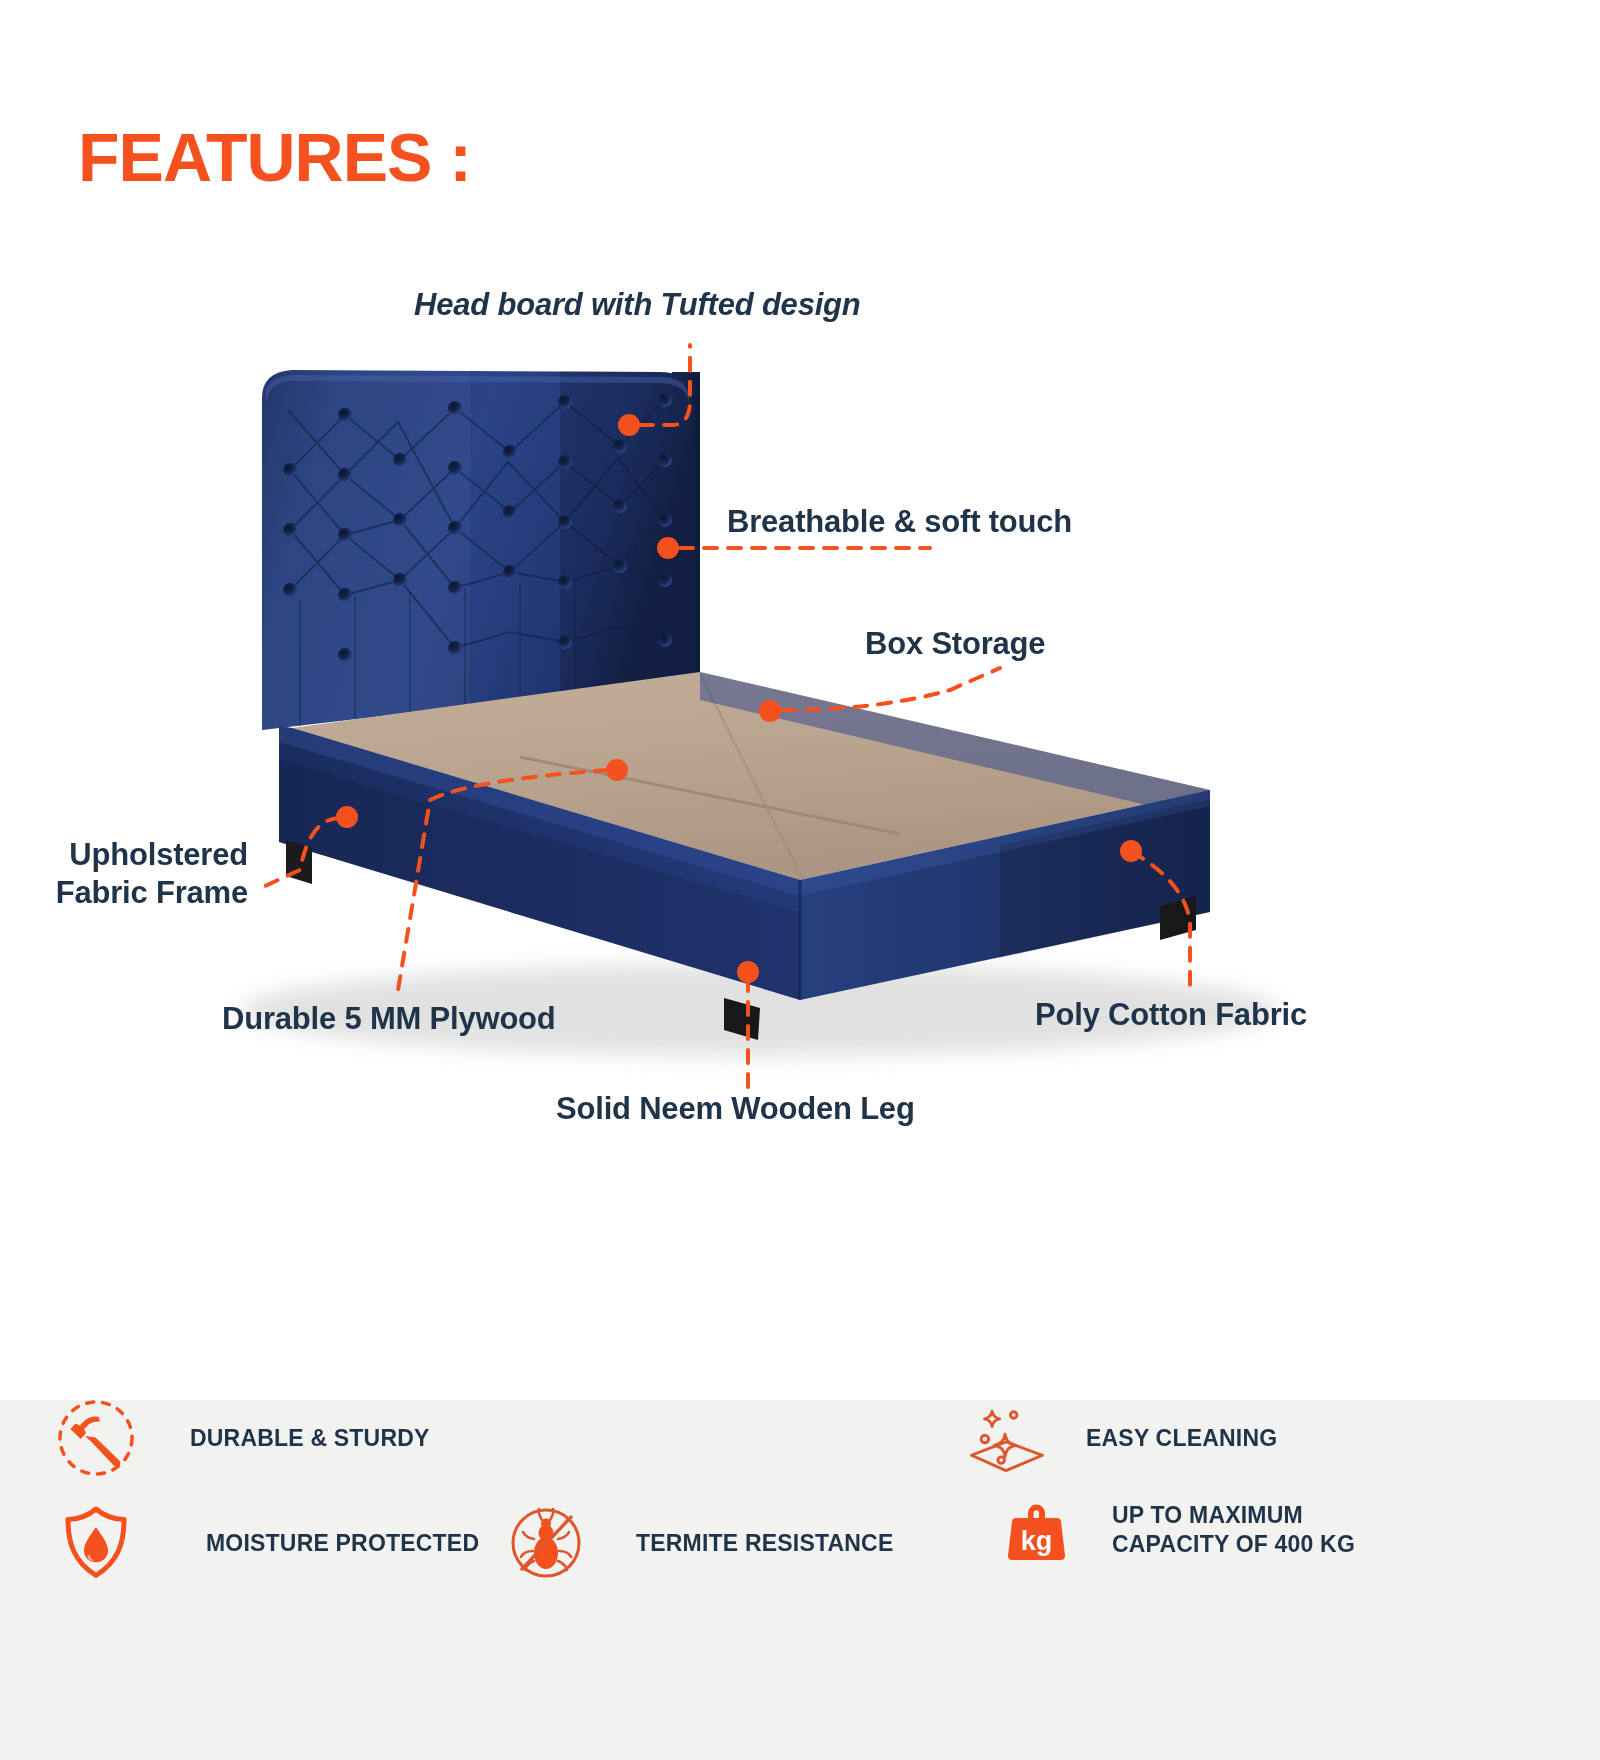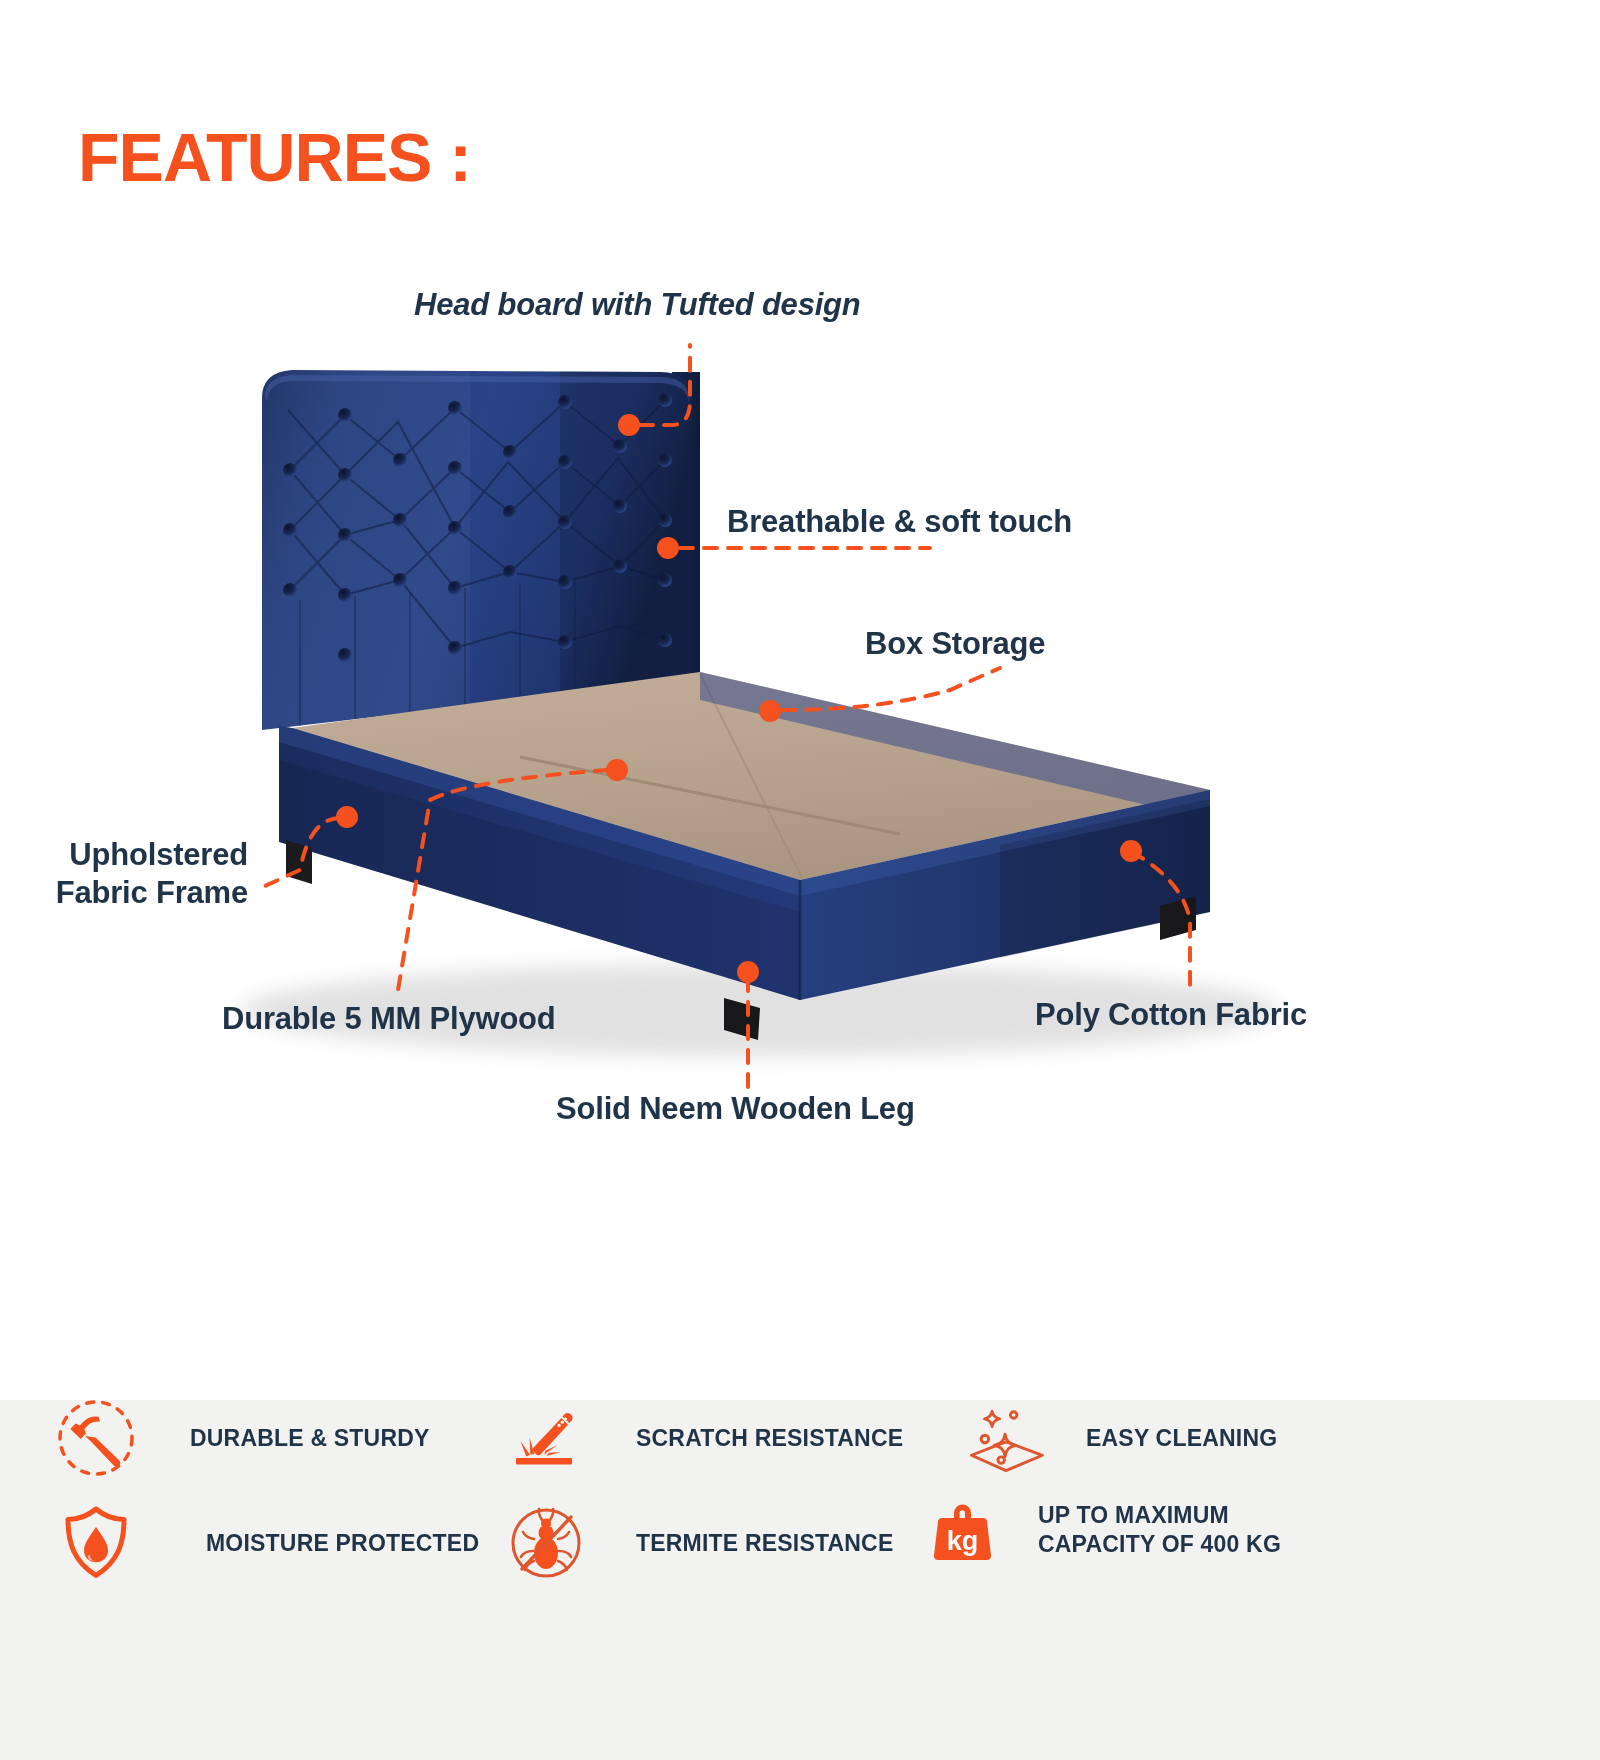--- a/index.html
+++ b/index.html
@@ -253,39 +253,20 @@
         <circle cx="46" cy="46" r="36" fill="none" stroke="#f4511e" stroke-width="3.5" stroke-dasharray="7 9" stroke-linecap="round"></circle>
         <g fill="#f4511e">
           <path d="M44.5,24.5 c-4.5,0.4 -8.6,2.6 -11.6,5.8 l-3.1,3.3 l-4.2,-2.1 l-5.3,5.6 l10.4,9.8 l5.3,-5.6 l-1.8,-4.2 l3.3,-3.4 c2.2,-2.3 5.2,-3.7 8.3,-3.9 l4.2,-0.3 l-1.4,-4.8 z"></path>
           <path d="M35.0,44.0 l6.0,5.6 l22.8,24.0 c1.4,1.5 3.8,1.6 5.3,0.2 c1.5,-1.4 1.6,-3.8 0.2,-5.3 l-23.8,-23.0 z"></path>
         </g>
       </svg>
     </div>
     <div class="ben-txt" style="margin-left:46px;">DURABLE &amp; STURDY</div>
   </div>
 
-  <div class="ben-row" style="left:498px; top:-10px;">
-    <div class="ben-ico">
-      <svg width="92" height="92" viewBox="0 0 92 92">
-        <g fill="#f4511e">
-          <path d="M71.0,22.5 c-1.6,-1.9 -4.5,-2.1 -6.2,-0.4 l-2.4,2.4 l6.9,6.6 l2.3,-2.4 c1.7,-1.7 1.1,-4.2 -0.6,-6.2 z"></path>
-          <path d="M61.4,25.9 l-27.8,29.6 c-1.2,1.3 -1.2,3.3 0.1,4.5 l2.6,2.5 c1.3,1.2 3.3,1.1 4.5,-0.2 l27.2,-29.5 z"></path>
-          <circle cx="65.5" cy="27.0" r="1.6" fill="#f7f7f6"></circle>
-          <circle cx="62.3" cy="30.2" r="1.6" fill="#f7f7f6"></circle>
-          <circle cx="59.1" cy="33.4" r="1.6" fill="#f7f7f6"></circle>
-          <rect x="16" y="66" width="56" height="6.5" rx="1"></rect>
-          <path d="M20.5,49.0 l9.4,13.8 l-3.6,1.7 z"></path>
-          <path d="M29.5,45.5 l4.8,16.6 l-3.9,0.6 z"></path>
-          <path d="M57.5,53.0 l-13.4,9.6 l1.3,-3.8 z"></path>
-          <path d="M61.0,60.0 l-14.6,4.0 l2.6,-3.2 z"></path>
-        </g>
-      </svg>
-    </div>
-    <div class="ben-txt" style="margin-left:42px;">SCRATCH RESISTANCE</div>
-  </div>
 
   <div class="ben-row" style="left:958px; top:-10px;">
     <div class="ben-ico">
       <svg width="100" height="92" viewBox="0 0 100 92">
         <g fill="none" stroke="#e0562c" stroke-width="3" stroke-linejoin="round" stroke-linecap="round">
           <path d="M14,64 L50,50 L88,64 L50,80 Z"></path>
           <path d="M49,42 c1.2,7.2 4.2,10.3 11.4,11.6 c-7.2,1.3 -10.2,4.4 -11.4,11.6 c-1.2,-7.2 -4.2,-10.3 -11.4,-11.6 c7.2,-1.3 10.2,-4.4 11.4,-11.6 Z"></path>
           <path d="M35.5,18 c0.8,5.0 2.9,7.1 7.9,8.0 c-5.0,0.9 -7.1,3.0 -7.9,8.0 c-0.8,-5.0 -2.9,-7.1 -7.9,-8.0 c5.0,-0.9 7.1,-3.0 7.9,-8.0 Z"></path>
           <circle cx="58" cy="22" r="3.4"></circle>
           <circle cx="28" cy="47" r="3.9"></circle>
@@ -325,21 +306,21 @@
           <path d="M59,54 c6,0 10,2 12,6"></path>
           <path d="M34,64 c-5,2 -8,5 -9,9"></path>
           <path d="M58,64 c5,2 8,5 9,9"></path>
         </g>
         <line x1="22" y1="72" x2="71" y2="20" stroke="#e0562c" stroke-width="3.4" stroke-linecap="round"></line>
       </svg>
     </div>
     <div class="ben-txt" style="margin-left:42px;">TERMITE RESISTANCE</div>
   </div>
 
-  <div class="ben-row" style="left:914px; top:82px;">
+  <div class="ben-row" style="left:988px; top:82px;">
     <div class="ben-ico">
       <svg width="92" height="92" viewBox="0 0 92 92">
         <path d="M38,29 a8.5,8.5 0 0 1 17,0 l0,6 l-6,0 l0,-6 a2.7,2.7 0 0 0 -5.4,0 l0,6 l-5.6,0 z" fill="#f4511e"></path>
         <path d="M26,34 h41 a4,4 0 0 1 4,3.6 l4,34 a4,4 0 0 1 -4,4.4 h-49 a4,4 0 0 1 -4,-4.4 l4,-34 a4,4 0 0 1 4,-3.6 z" fill="#f4511e"></path>
         <text x="46.5" y="66" text-anchor="middle" fill="#ffffff" font-family="Liberation Sans, sans-serif" font-size="27" font-weight="700">kg</text>
       </svg>
     </div>
     <div class="ben-txt" style="margin-left:28px;">UP TO MAXIMUM
 CAPACITY OF 400 KG</div>
   </div>

